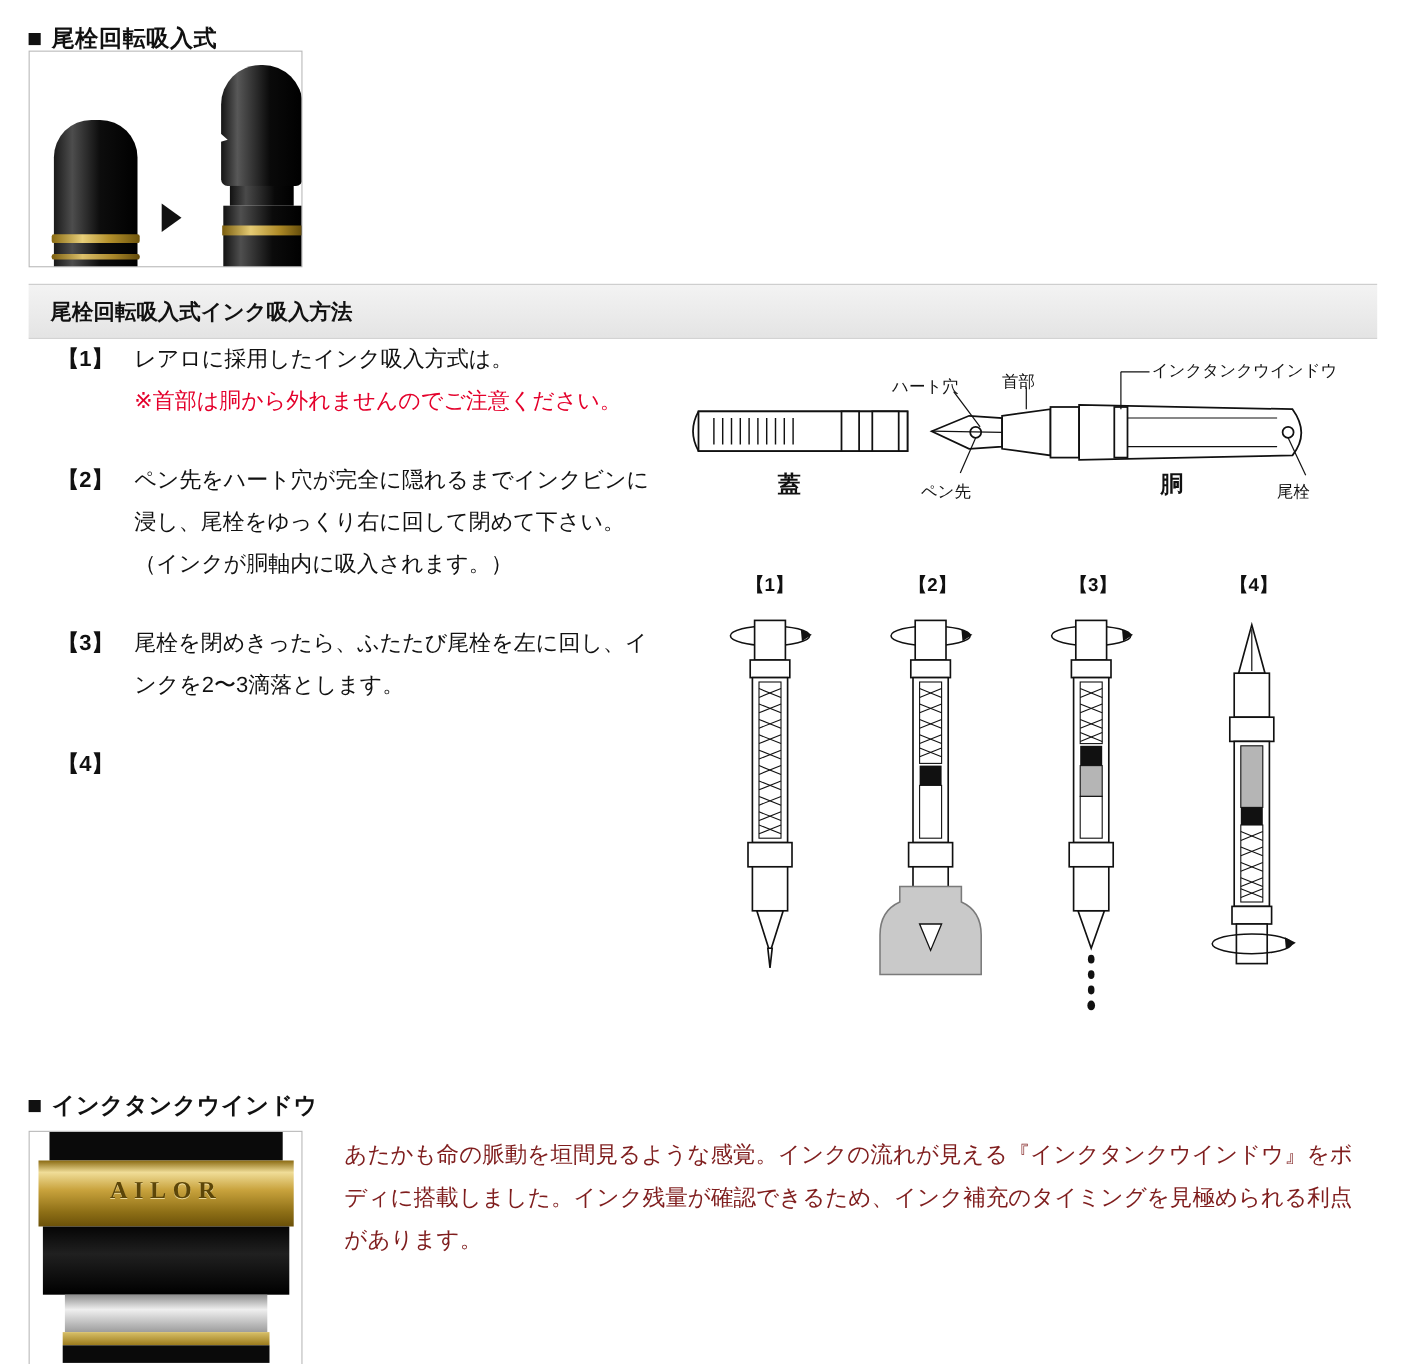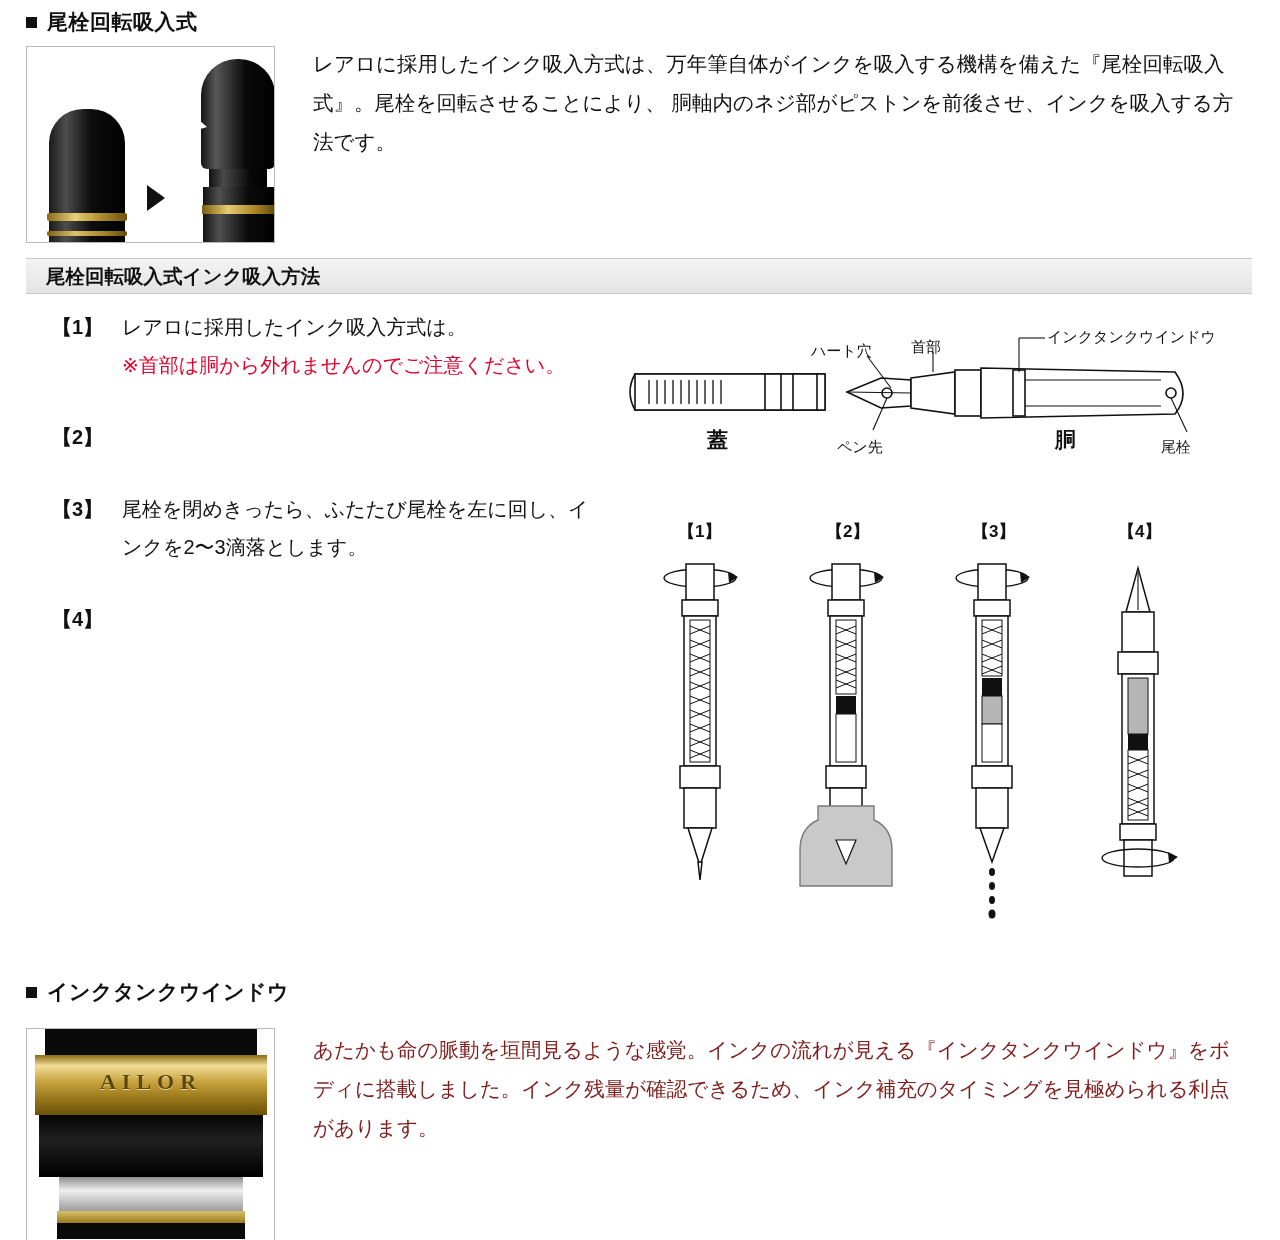--- a/index.html
+++ b/index.html
@@ -24,20 +24,21 @@
   
   .sec-heading {
     position: absolute;
     display: flex;
     align-items: center;
     gap: 10px;
     font-size: 21px;
     font-weight: 700;
     letter-spacing: 0.5px;
     color: #111;
+    margin-top: 13px;
   }
   .sec-heading .bullet {
     width: 11px;
     height: 11px;
     background: #111;
     display: inline-block;
     flex: 0 0 auto;
   }
 
   
@@ -130,21 +131,21 @@
     left: 313px; top: 44px; width: 930px;
     font-size: 20.5px;
     line-height: 39px;
     color: #111;
   }
 
   
   .band {
     position: absolute;
     left: 26px; top: 258px;
-    width: 1226px; height: 36px;
+    width: 1226px; height: 50px;
     background: linear-gradient(180deg,#f3f3f3,#e4e4e4);
     border-top: 1px solid #c9c9c9;
     border-bottom: 1px solid #c9c9c9;
     box-sizing: border-box;
     display: flex;
     align-items: center;
   }
   .band-label {
     padding-left: 20px;
     font-size: 19.5px;
@@ -220,38 +221,38 @@
       <div class="neck"></div>
       <div class="body"></div>
       <div class="goldband"></div>
     </div>
     <svg class="arrow-curve" width="90" height="60" viewBox="0 0 90 60">
       <path d="M5 42 C 18 12, 52 6, 74 22" stroke="#ffffff" stroke-width="4" fill="none"></path>
       <path d="M68 10 L84 24 L64 30 Z" fill="#ffffff"></path>
     </svg>
   </div>
 
-  <div class="intro-text">レアロに採用したインク吸入方式は、万年筆自体がインクを吸入する機構を備えた『尾栓回転吸入式』。尾栓を回転させることにより、 胴軸内のネジ部がピストンを前後させ、インクを吸入する方法です。</div>
 
   <div class="band">
     <div class="band-label">尾栓回転吸入式インク吸入方法</div>
   </div>
 
   <div class="steps">
 
     <div class="step">
       <div class="step-no">【1】</div>
       <div class="step-body">
         <span>レアロに採用したインク吸入方式は。</span><br>
         <span class="warn">※首部は胴から外れませんのでご注意ください。</span>
       </div>
     </div>
 
     <div class="step" style="margin-top:34px;">
       <div class="step-no">【2】</div>
+      <div class="step-body">ペン先をハート穴が完全に隠れるまでインクビンに浸し、尾栓をゆっくり右に回して閉めて下さい。（インクが胴軸内に吸入されます。）</div>
     </div>
 
     <div class="step" style="margin-top:34px;">
       <div class="step-no">【3】</div>
       <div class="step-body">尾栓を閉めきったら、ふたたび尾栓を左に回し、インクを2〜3滴落とします。</div>
     </div>
 
     <div class="step" style="margin-top:34px;">
       <div class="step-no">【4】</div>
     </div>

